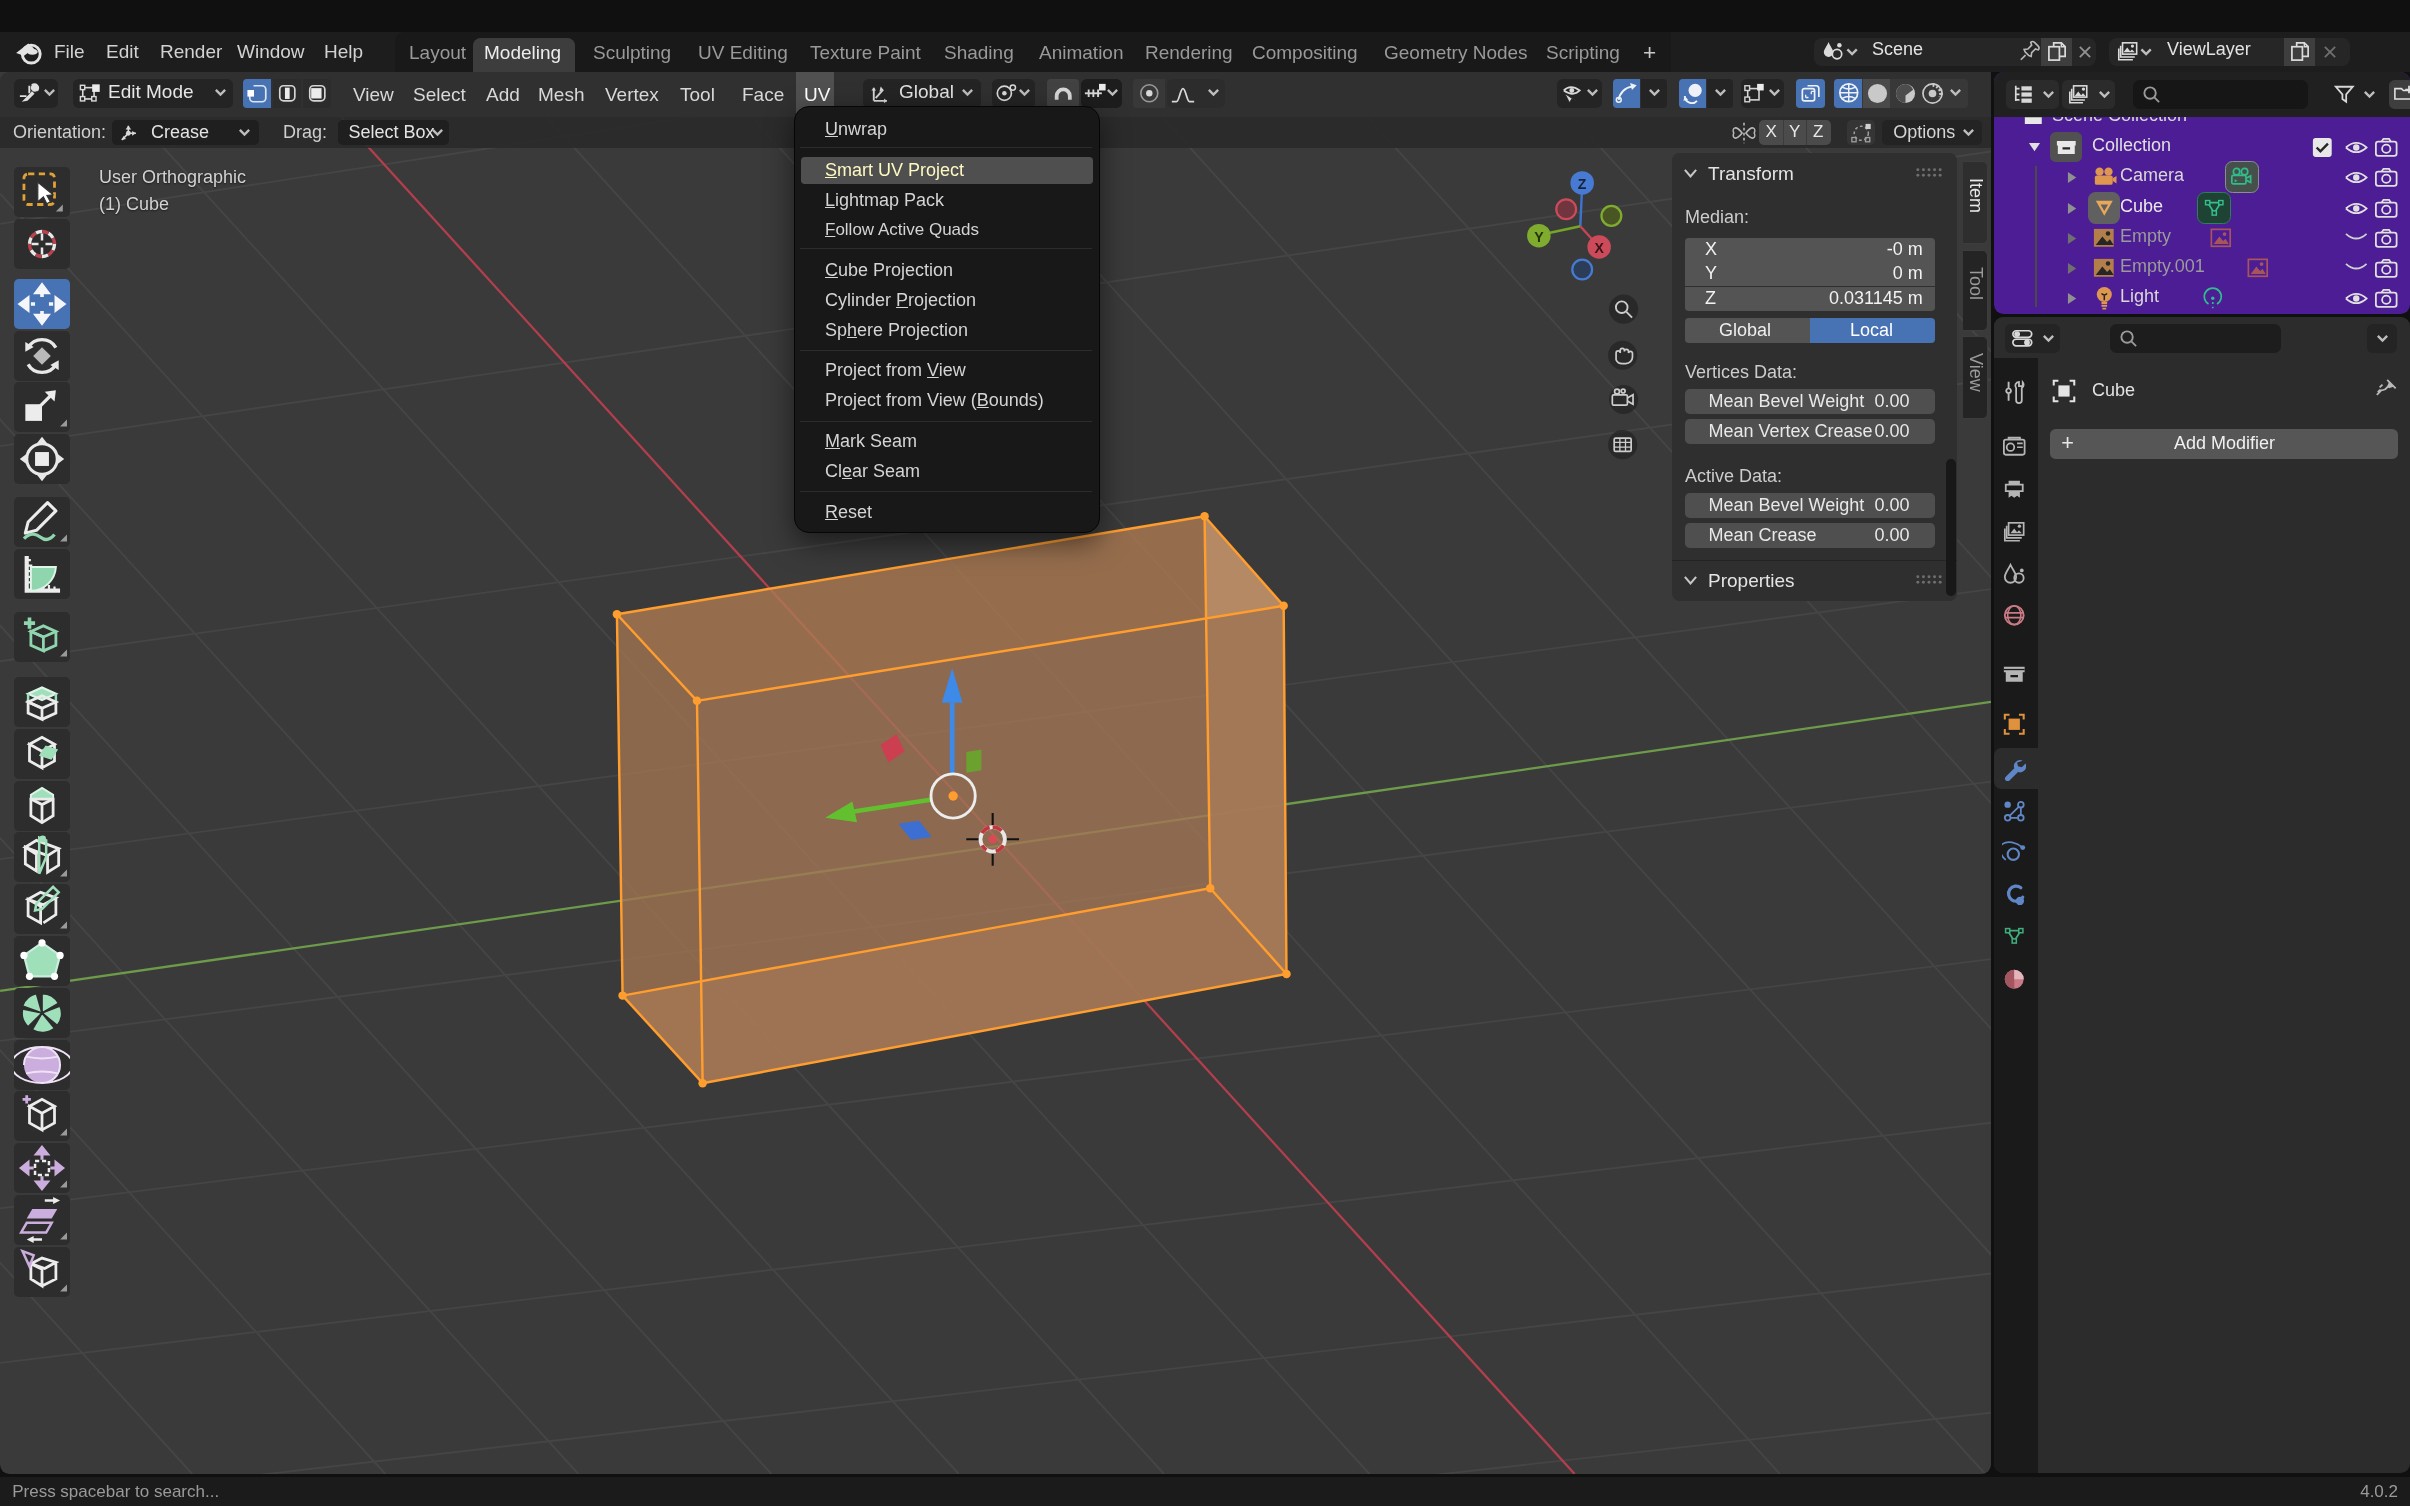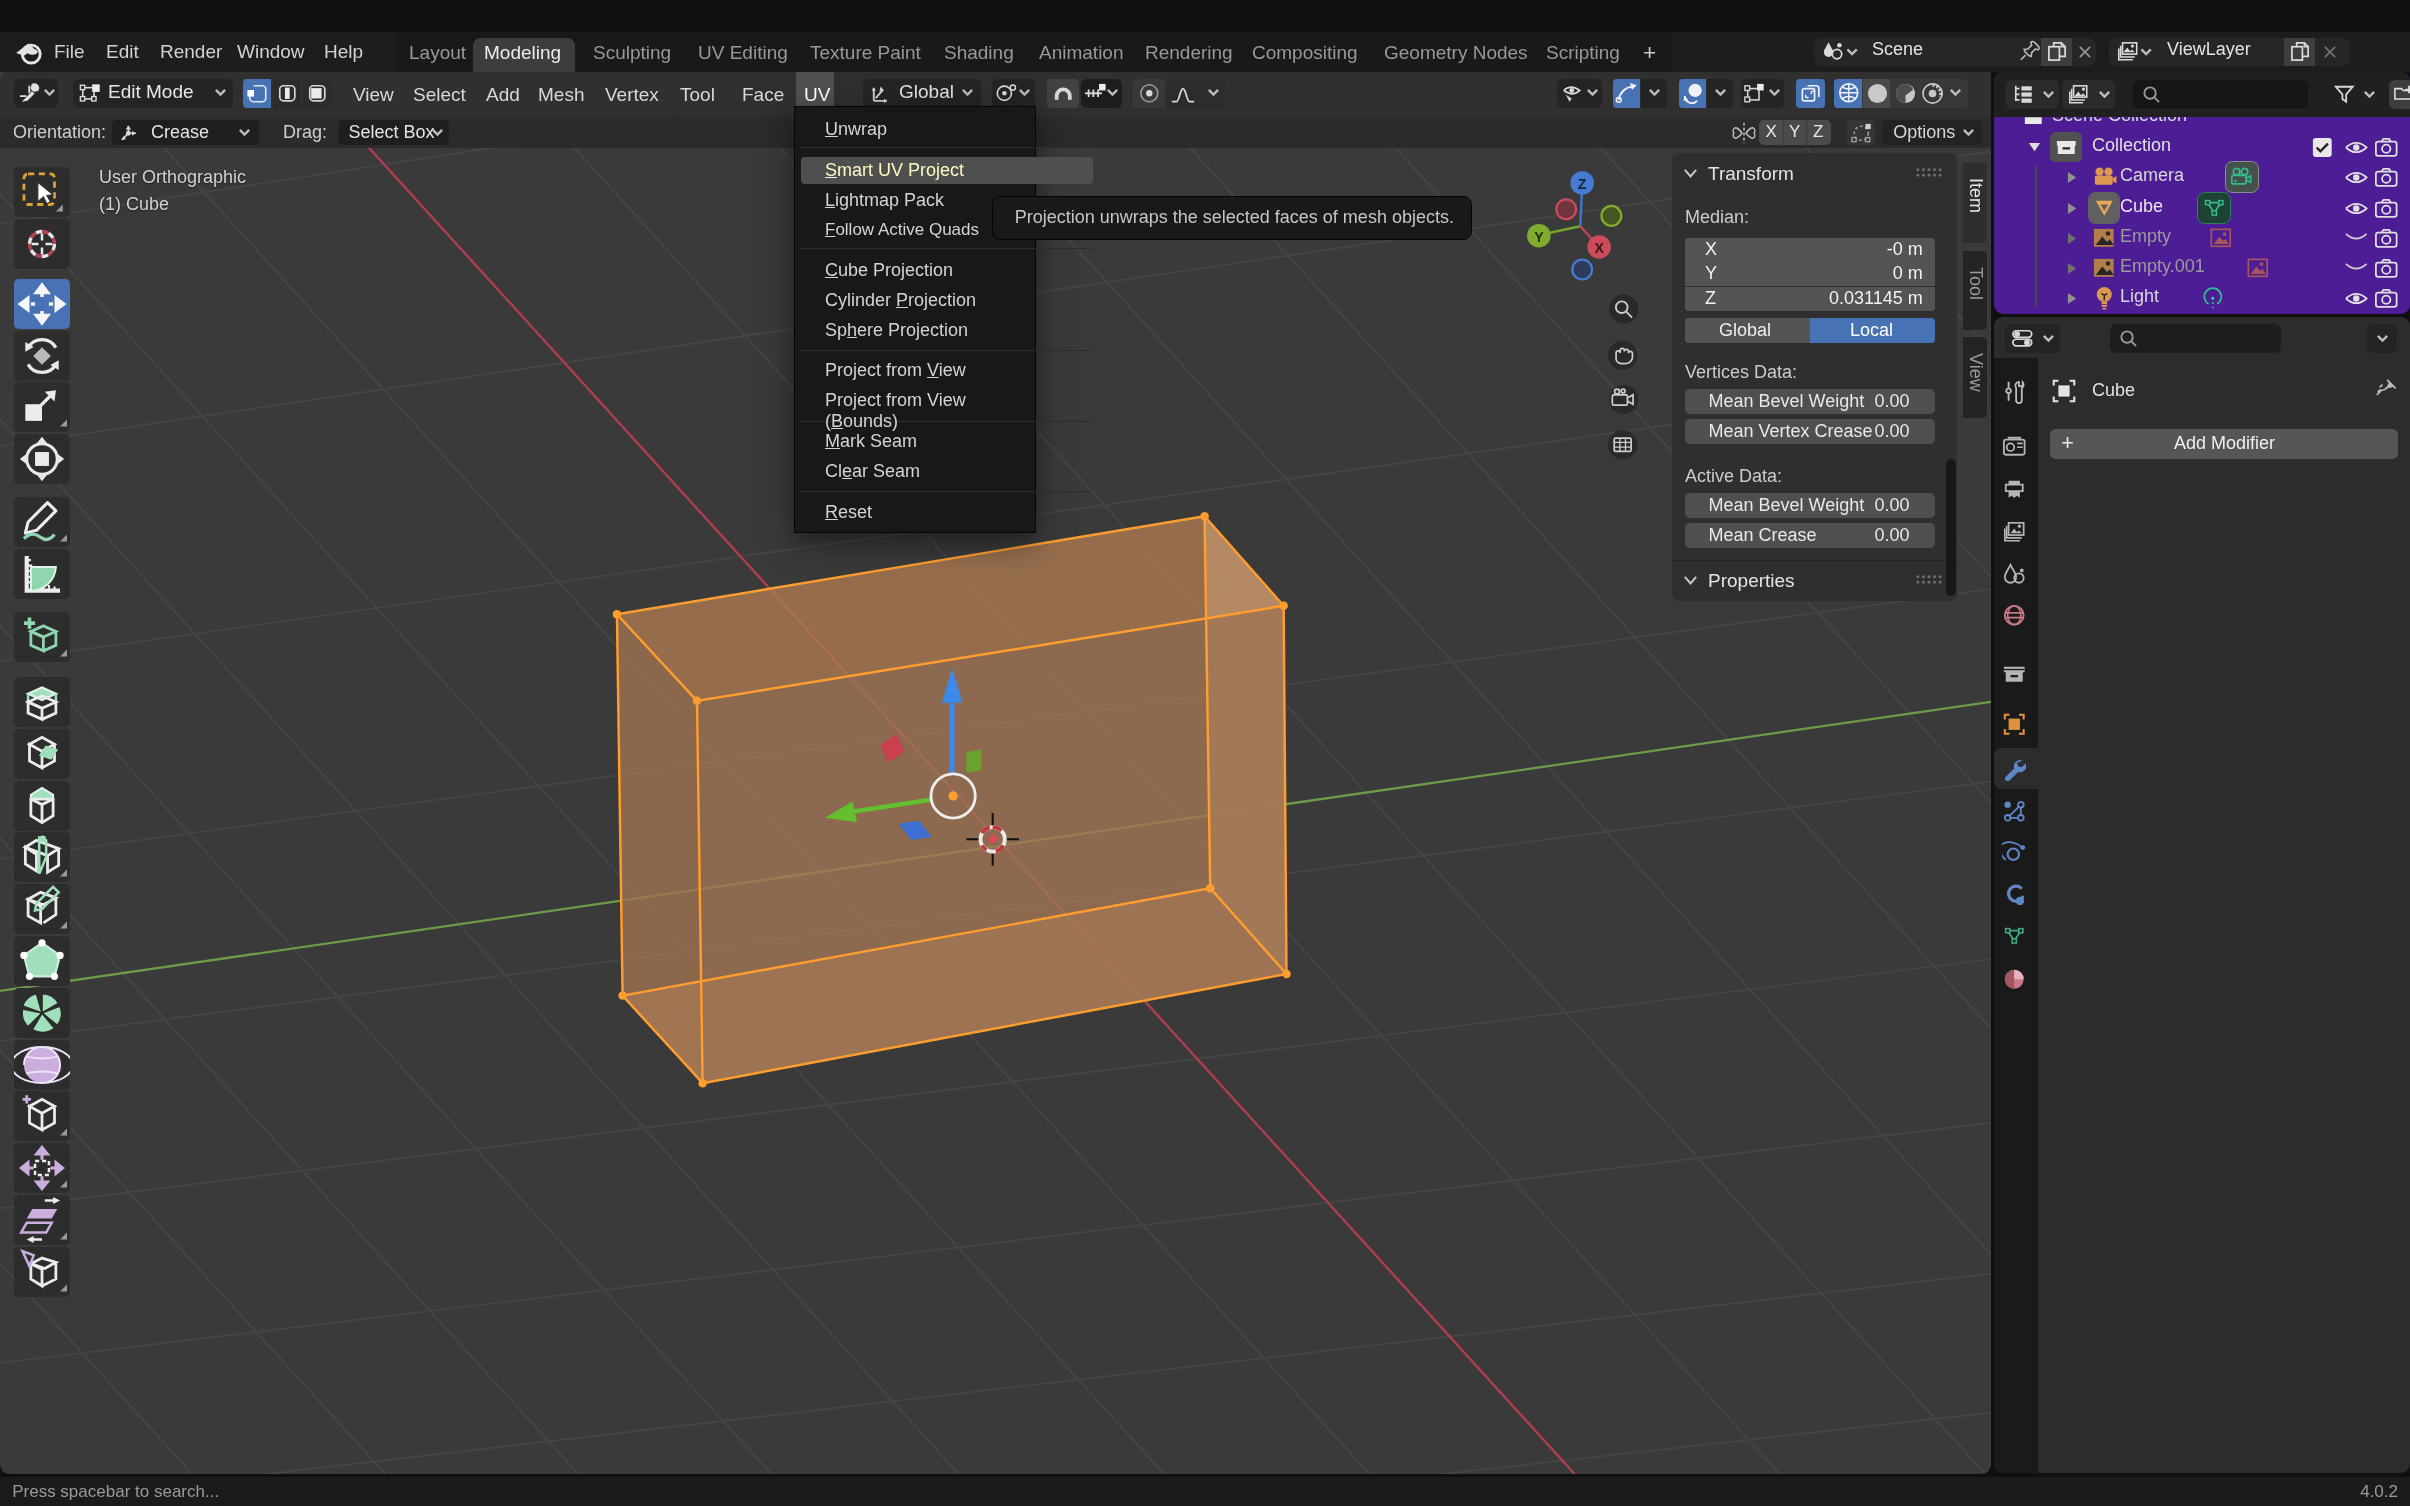--- a/index.html
+++ b/index.html
@@ -759,44 +759,41 @@
   <div class="abs" style="left:1963px;top:336px;width:25.4px;height:83px;background:#242424;border-radius:0 5.6px 5.6px 0;border:0.9px solid #3d3d3d;border-left:none">
     <span class="abs" style="left:1.9px;top:16px;font-size:18px;color:#9b9b9b;writing-mode:vertical-rl;white-space:nowrap">View</span>
   </div>
   <svg class="abs" style="left:1994px;top:188px" width="28" height="28" viewBox="0 0 30 30">
     <rect x="3" y="8" width="7" height="7" fill="none" stroke="#d8d8d8" stroke-width="2"></rect>
     <rect x="17" y="3" width="8" height="8" fill="#e8e8e8"></rect>
     <rect x="3" y="20" width="7" height="7" fill="none" stroke="#d8d8d8" stroke-width="2"></rect>
     <path d="M10,11 h7 M6,15 v5" stroke="#d8d8d8" stroke-width="2"></path>
   </svg>
 
-  <div class="abs" id="uvmenu" style="left:794px;top:106px;width:242px;height:427px;background:#181818;border:0.9px solid #060606;border-radius:0;box-shadow:0 9.4px 28px rgba(0,0,0,0.5)">
+  <div class="abs" id="uvmenu" style="left:794px;top:106px;width:306px;height:427px;background:#181818;border:0.9px solid #060606;border-radius:15px;box-shadow:0 9.4px 28px rgba(0,0,0,0.5)">
     <div class="abs" style="left:4.7px;top:40px;width:292px;height:0.9px;background:#2c2c2c"></div>
     <div class="abs" style="left:4.7px;top:141px;width:292px;height:0.9px;background:#2c2c2c"></div>
     <div class="abs" style="left:4.7px;top:243px;width:292px;height:0.9px;background:#2c2c2c"></div>
     <div class="abs" style="left:4.7px;top:314px;width:292px;height:0.9px;background:#2c2c2c"></div>
     <div class="abs" style="left:4.7px;top:384px;width:292px;height:0.9px;background:#2c2c2c"></div>
     <div class="abs" style="left:5.6px;top:50px;width:292px;height:27px;background:#4f4f4f;border-radius:3.8px"></div>
     <span class="abs" style="left:30px;top:12.2px;font-size:18px;color:#d4d4d4"><u>U</u>nwrap</span>
     <span class="abs" style="left:30px;top:53px;font-size:18px;color:#fef9c3"><u>S</u>mart UV Project</span>
     <span class="abs" style="left:30px;top:83px;font-size:18px;color:#d4d4d4"><u>L</u>ightmap Pack</span>
     <span class="abs" style="left:30px;top:113px;font-size:17px;color:#d4d4d4"><u>F</u>ollow Active Quads</span>
     <span class="abs" style="left:30px;top:153px;font-size:18px;color:#d4d4d4"><u>C</u>ube Projection</span>
     <span class="abs" style="left:30px;top:183px;font-size:18px;color:#d4d4d4">Cylinder <u>P</u>rojection</span>
     <span class="abs" style="left:30px;top:213px;font-size:18px;color:#d4d4d4">Sp<u>h</u>ere Projection</span>
     <span class="abs" style="left:30px;top:253px;font-size:18px;color:#d4d4d4">Project from <u>V</u>iew</span>
     <span class="abs" style="left:30px;top:283px;font-size:18px;color:#d4d4d4">Project from View (<u>B</u>ounds)</span>
     <span class="abs" style="left:30px;top:324px;font-size:18px;color:#d4d4d4"><u>M</u>ark Seam</span>
     <span class="abs" style="left:30px;top:354px;font-size:18px;color:#d4d4d4">Cl<u>e</u>ar Seam</span>
     <span class="abs" style="left:30px;top:395px;font-size:18px;color:#d4d4d4"><u>R</u>eset</span>
   </div>
 
-  <div class="abs" id="tooltip" style="left:992px;top:196px;width:480px;height:44px;background:#191919;border:0.9px solid #050505;border-radius:8.5px;">
-    <span class="abs" style="left:21.7px;top:10.4px;font-size:18px;color:#c6c6c6;white-space:nowrap">Projection unwraps the selected faces of mesh objects.</span>
-  </div>
 
   <div class="abs" id="outliner" style="left:1994px;top:72px;width:416px;height:242px;background:#4c1d95;border-radius:9.4px 9.4px 9.4px 9.4px;overflow:hidden">
 
     <div class="abs" style="left:0;top:30px;width:416px;height:30px">
       <svg class="abs" style="left:28px;top:4.7px" width="22.6" height="21" viewBox="0 0 24 22">
         <path d="M3,6 h7 l2,2 h9 v10 h-18 Z" fill="#e8e8e8"></path>
           <path d="M3,10 h18" stroke="#262626" stroke-width="1.4"></path>
       </svg>
       <span class="abs" style="left:58px;top:2.8px;font-size:18px;color:#d8d8d8">Scene Collection</span>
     </div>

